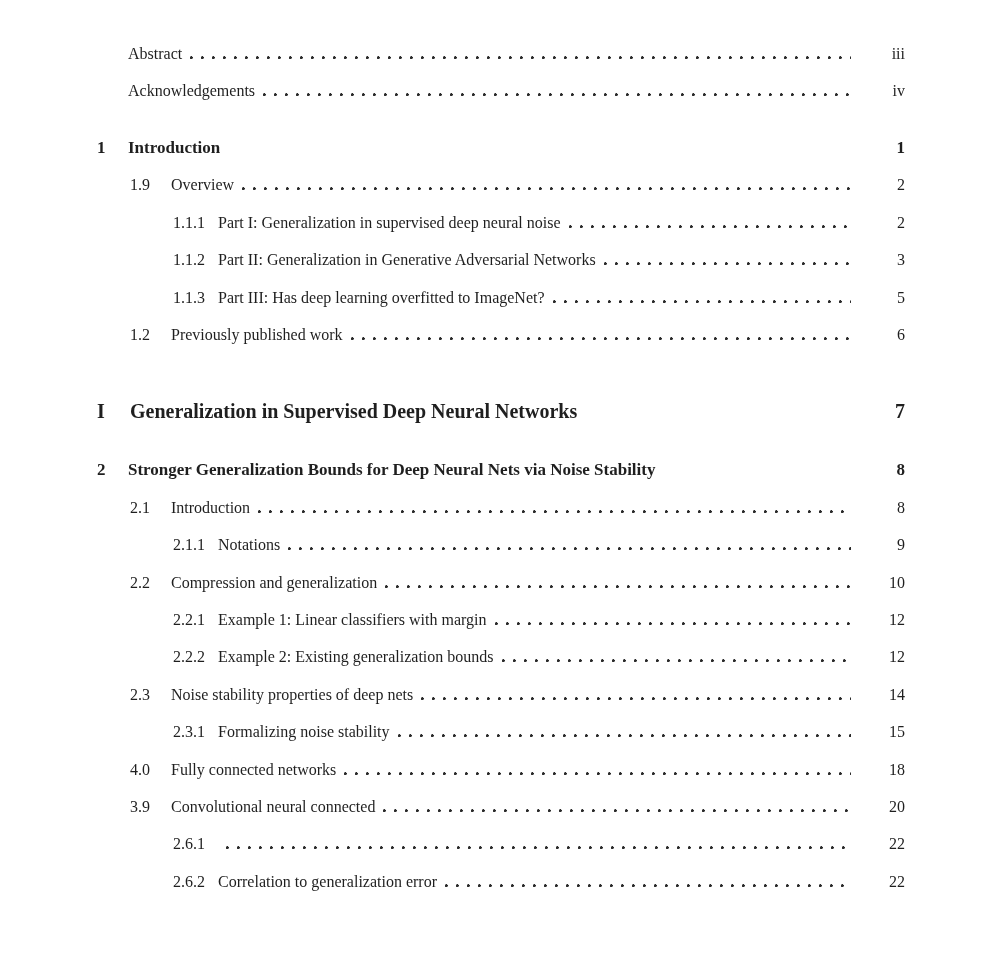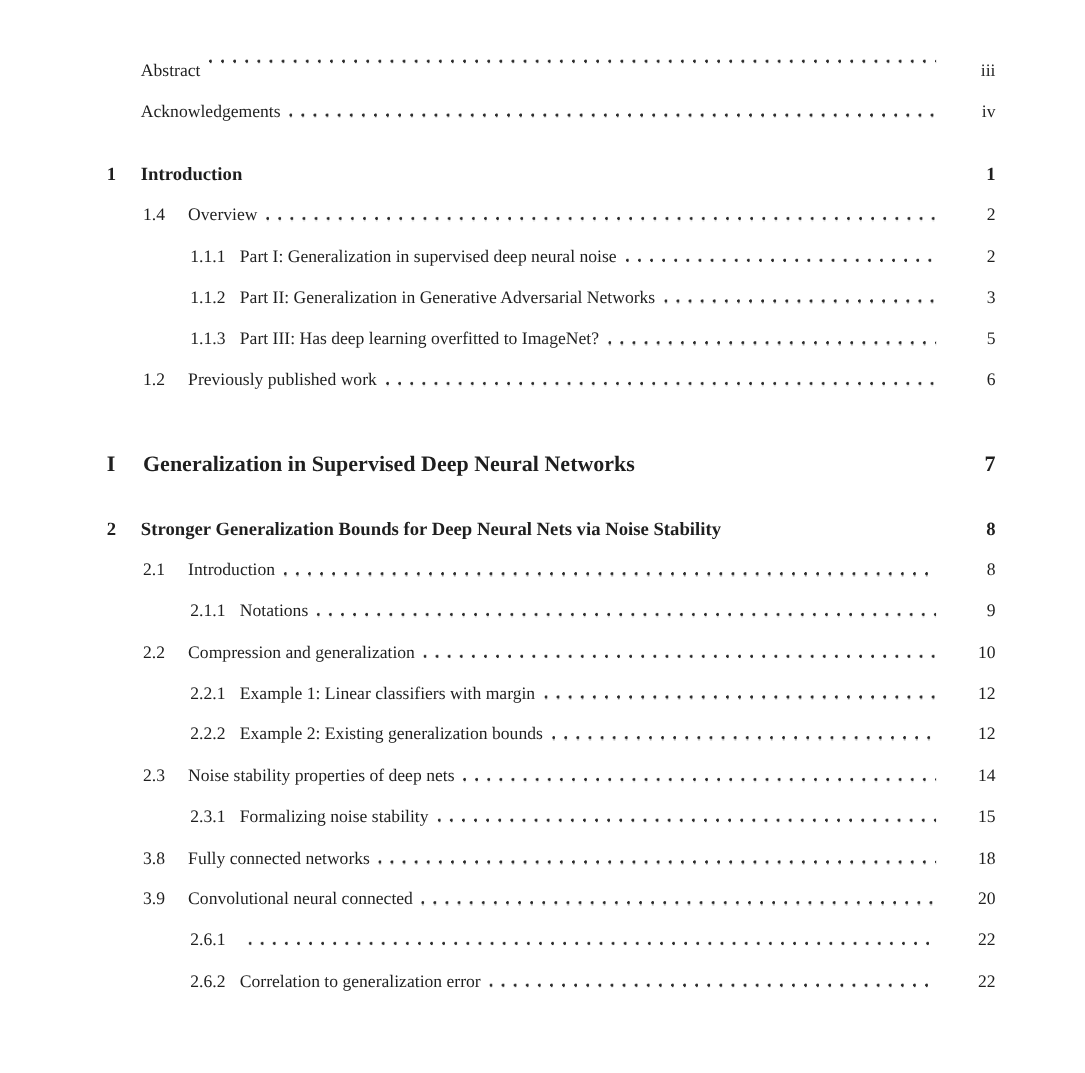--- a/index.html
+++ b/index.html
@@ -20,21 +20,21 @@
   }
   .row {
     display: flex;
     align-items: baseline;
     margin-top: 19px;
     font-size: 16px;
     line-height: 1.15;
     white-space: nowrap;
     cursor: default;
   }
-  .row:first-child { margin-top: 11px; align-items: flex-end; }
+  .row:first-child { margin-top: 0; }
   .row .num {
     display: inline-block;
     flex: 0 0 auto;
   }
   .row .title { flex: 0 0 auto; }
   .leader {
     flex: 1 1 auto;
     position: relative;
     min-width: 12px;
     align-self: baseline;
@@ -101,21 +101,21 @@
         <span class="leader dotted"></span>
         <span class="pagenum">iv</span>
       </div>
       <div class="row chapter">
         <span class="num">1</span>
         <span class="title">Introduction</span>
         <span class="leader"></span>
         <span class="pagenum">1</span>
       </div>
       <div class="row section">
-        <span class="num">1.4</span>
+        <span class="num">1.9</span>
         <span class="title">Overview</span>
         <span class="leader dotted"></span>
         <span class="pagenum">2</span>
       </div>
       <div class="row subsection">
         <span class="num">1.1.1</span>
         <span class="title">Part I: Generalization in supervised deep neural noise</span>
         <span class="leader dotted"></span>
         <span class="pagenum">2</span>
       </div>
@@ -185,21 +185,21 @@
         <span class="leader dotted"></span>
         <span class="pagenum">14</span>
       </div>
       <div class="row subsection">
         <span class="num">2.3.1</span>
         <span class="title">Formalizing noise stability</span>
         <span class="leader dotted"></span>
         <span class="pagenum">15</span>
       </div>
       <div class="row section">
-        <span class="num">3.8</span>
+        <span class="num">4.0</span>
         <span class="title">Fully connected networks</span>
         <span class="leader dotted"></span>
         <span class="pagenum">18</span>
       </div>
       <div class="row section">
         <span class="num">3.9</span>
         <span class="title">Convolutional neural connected</span>
         <span class="leader dotted"></span>
         <span class="pagenum">20</span>
       </div>

